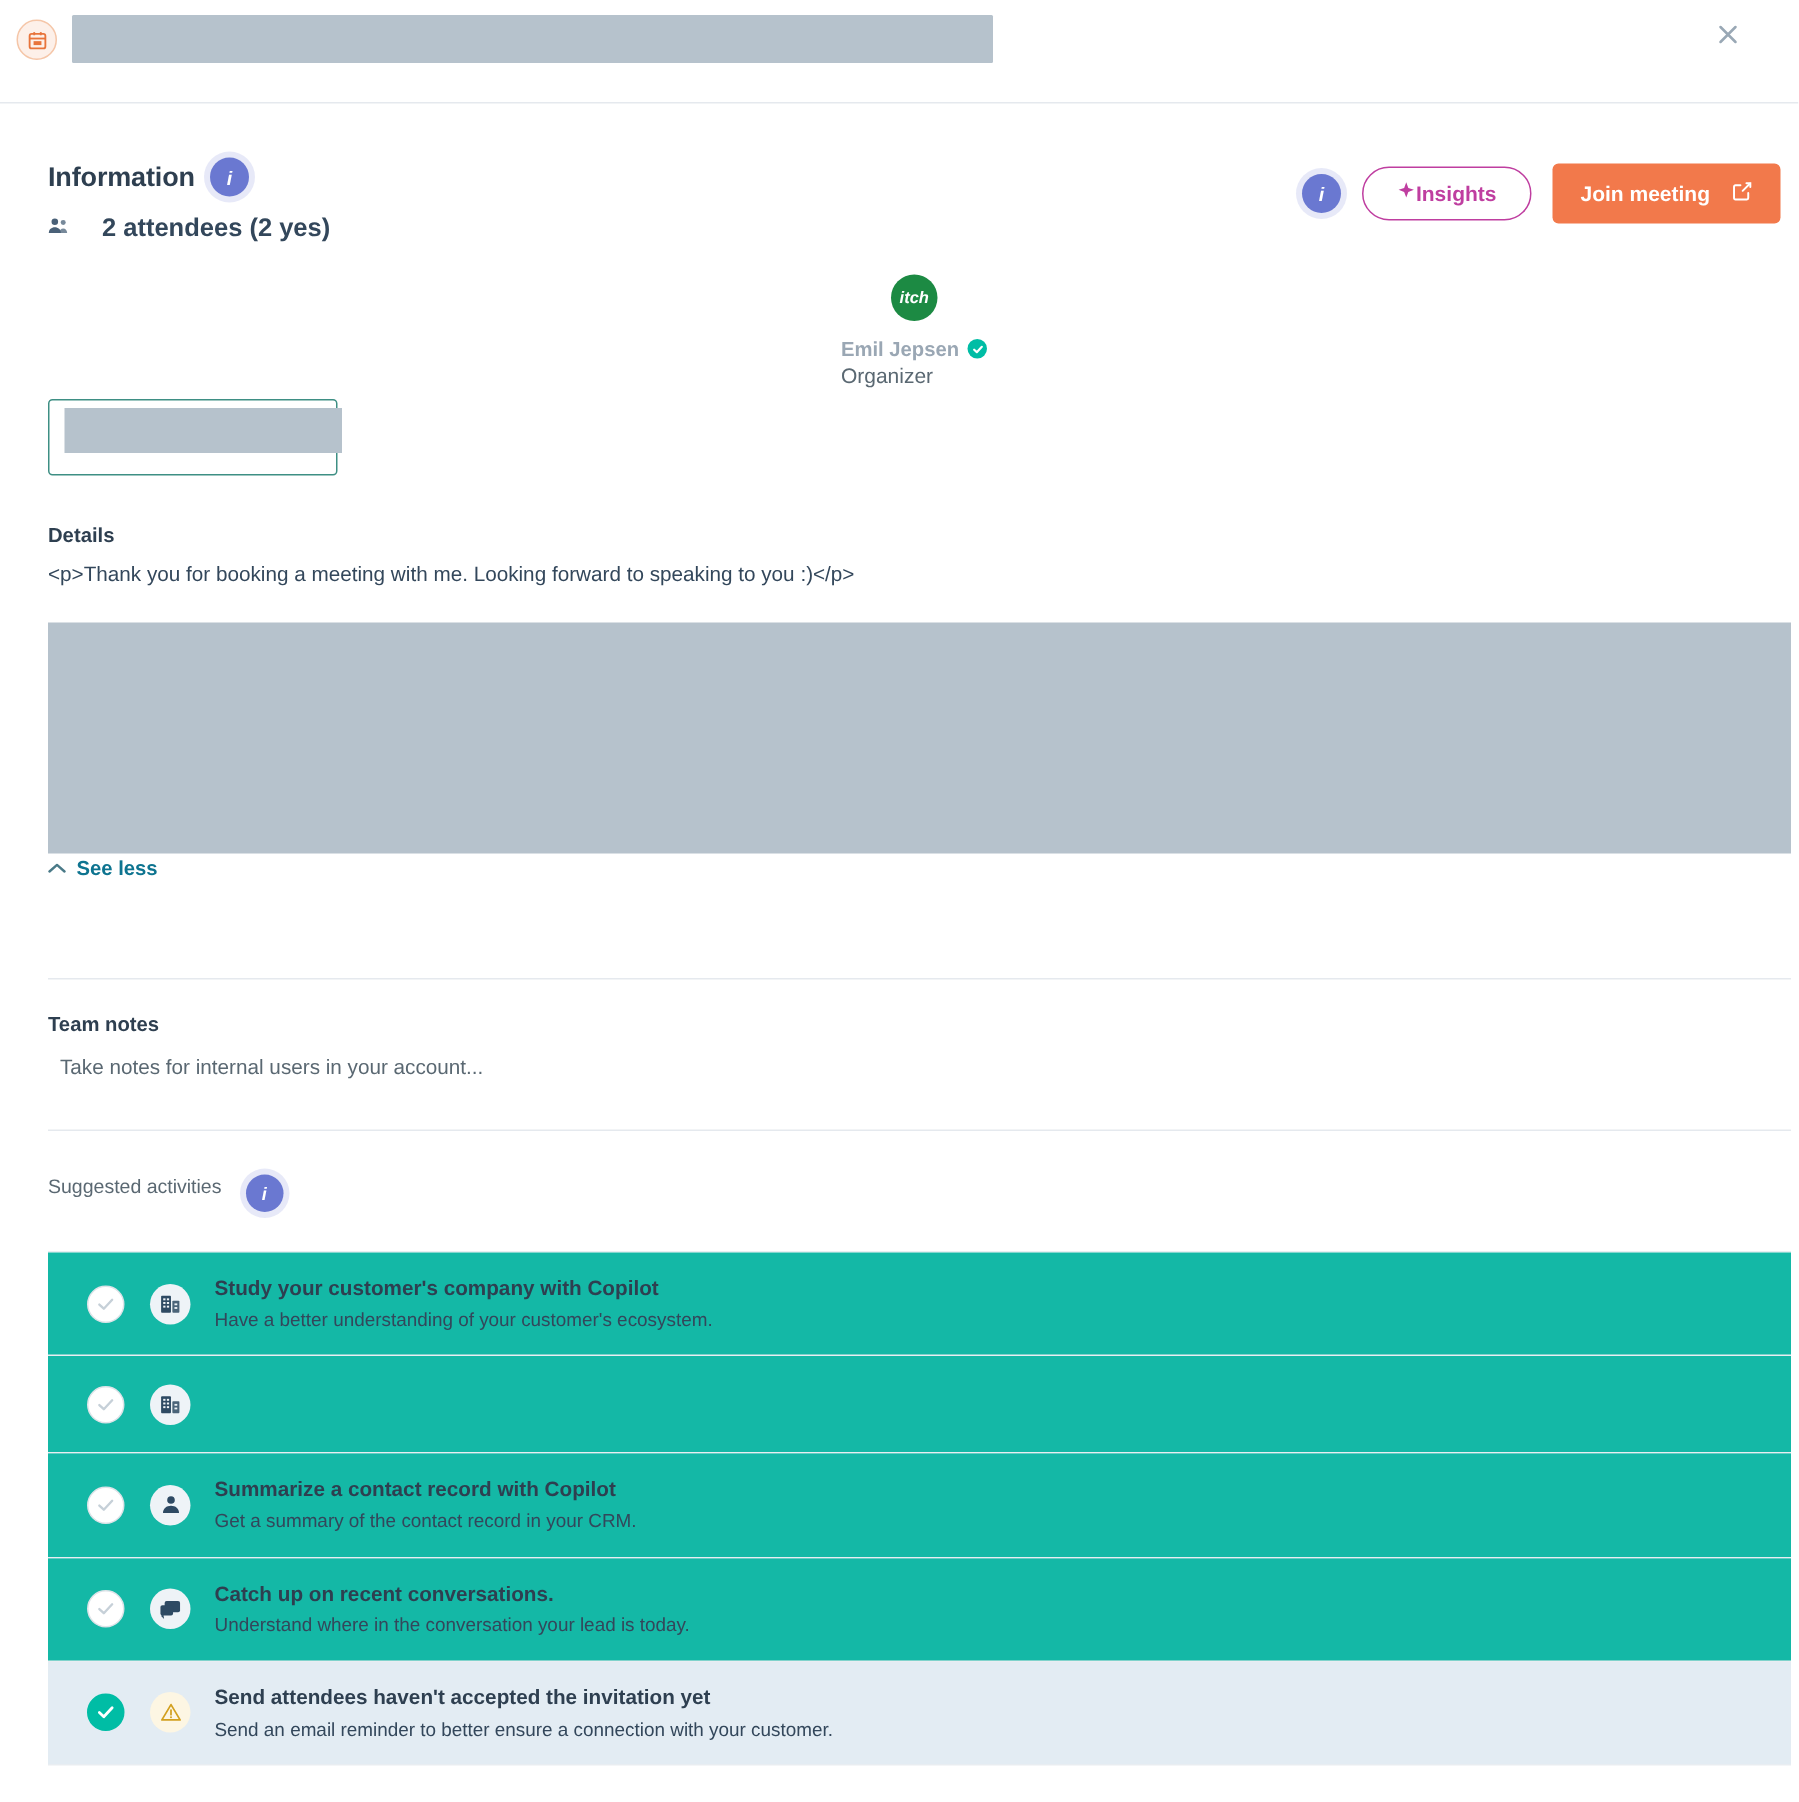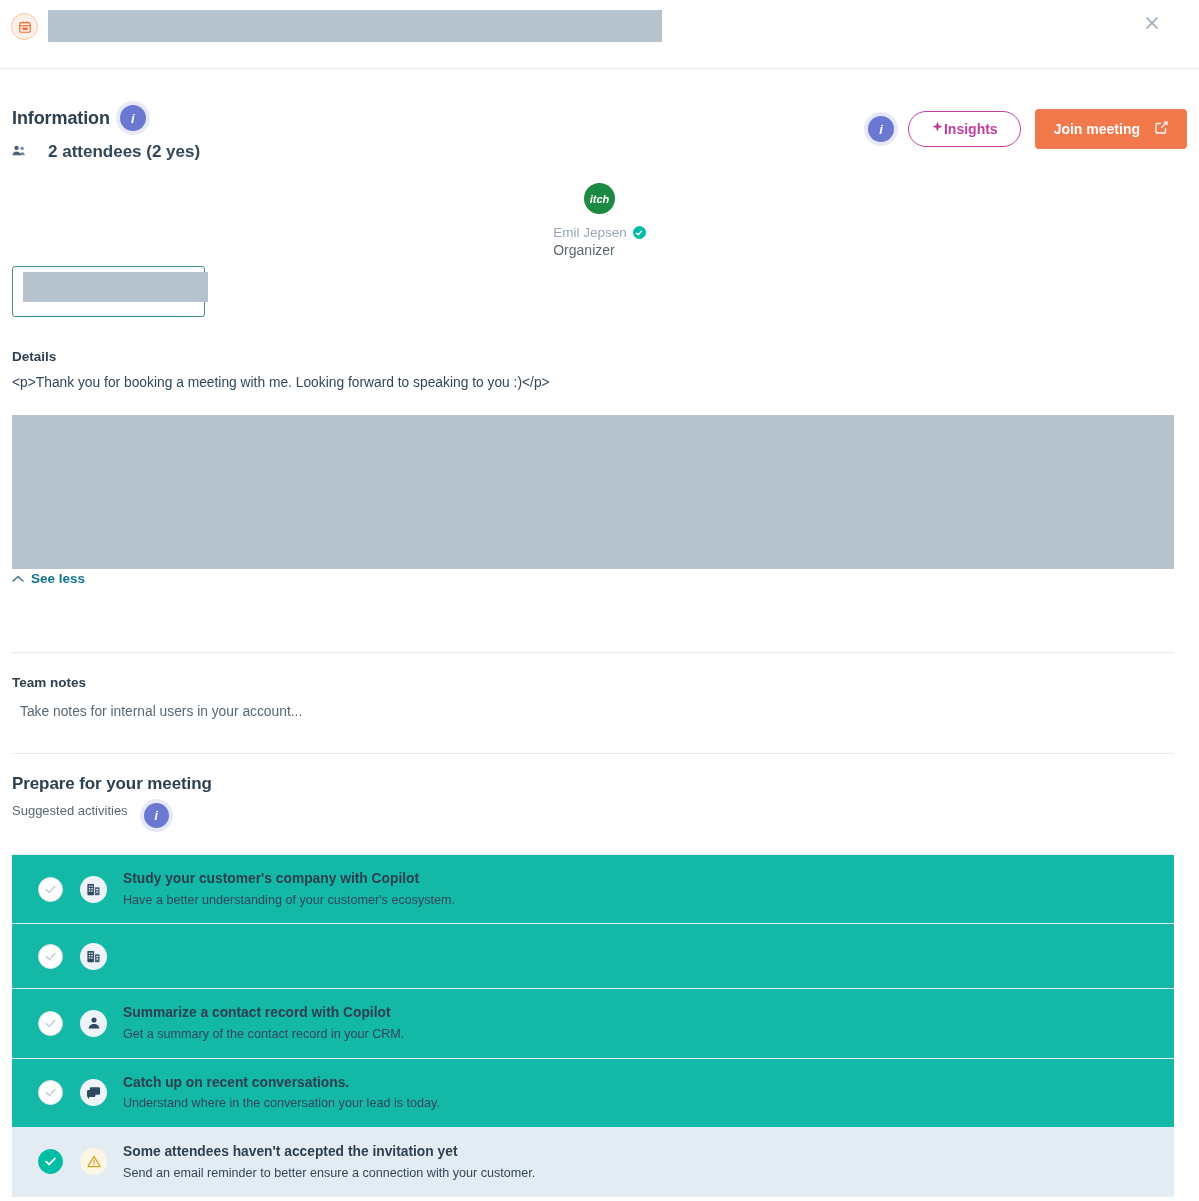--- a/index.html
+++ b/index.html
@@ -38,21 +38,21 @@
   }
   .close-btn {
     position: absolute;
     right: 34px; top: 10px;
     width: 26px; height: 26px;
     display: flex; align-items: center; justify-content: center;
     cursor: pointer;
   }
 
   
-  .content { padding: 0 12px; position: relative; }
+  .content { padding: 0 12px; position: relative; margin-left: 20px; }
 
   .info-header {
     display: flex;
     align-items: flex-start;
     justify-content: space-between;
     padding-top: 36px;
   }
   .info-left { }
   .info-title-row {
     display: flex; align-items: center; gap: 10px;
@@ -125,21 +125,21 @@
     background: #1c8a43;
     color: #fff;
     font-size: 11px;
     font-weight: bold;
     font-style: italic;
     display: flex; align-items: center; justify-content: center;
     flex: none;
   }
   .attendee-name-row { display: flex; align-items: center; gap: 6px; }
   .attendee-name {
-    font-size: 13.5px; font-weight: normal; color: #9aa7b4;
+    font-size: 13.5px; font-weight: bold; color: #9aa7b4;
   }
   .verified {
     width: 13px; height: 13px; border-radius: 50%;
     background: #00bda5;
     display: flex; align-items: center; justify-content: center;
   }
   .attendee-role { font-size: 14px; color: #5a6872; margin-top: 2px; }
 
   .attendee-card-redacted {
     position: relative;
@@ -365,21 +365,20 @@
   <hr class="divider div-1">
 
   <div class="team-notes">
     <h2 class="sub-title">Team notes</h2>
     <div class="notes-placeholder">Take notes for internal users in your account...</div>
   </div>
 
   <hr class="divider div-2">
 
   <div class="prepare">
-    <h2 class="prepare-title">Prepare for your meeting</h2>
     <div class="suggested-row">
       <span class="suggested-label">Suggested activities</span>
       <span class="info-badge small">i</span>
     </div>
 
     <div class="activity-list" id="activity-list">
         <div class="activity-row">
           <div class="check-circle">
             <svg width="13" height="13" viewBox="0 0 14 14" fill="none" stroke="#c6d0d8" stroke-width="1.7" stroke-linecap="round" stroke-linejoin="round">
               <polyline points="2.4,7.2 5.6,10.2 11.6,3.8"></polyline>
@@ -467,20 +466,20 @@
             </svg>
           </div>
           <div class="act-icon warn">
             <svg width="14" height="13" viewBox="0 0 16 15" fill="none" stroke="#d2a01f" stroke-width="1.35" stroke-linejoin="round" stroke-linecap="round">
               <path d="M8 1.6L15 13.4H1z"></path>
               <line x1="8" y1="5.8" x2="8" y2="9.4"></line>
               <circle cx="8" cy="11.4" r="0.75" fill="#d2a01f" stroke="none"></circle>
             </svg>
           </div>
           <div class="act-text">
-            <div class="act-title">Some attendees haven't accepted the invitation yet</div>
+            <div class="act-title">Send attendees haven't accepted the invitation yet</div>
             <div class="act-desc">Send an email reminder to better ensure a connection with your customer.</div>
           </div>
         </div>
       </div>
   </div>
 
 </div>
 
 </body></html>

